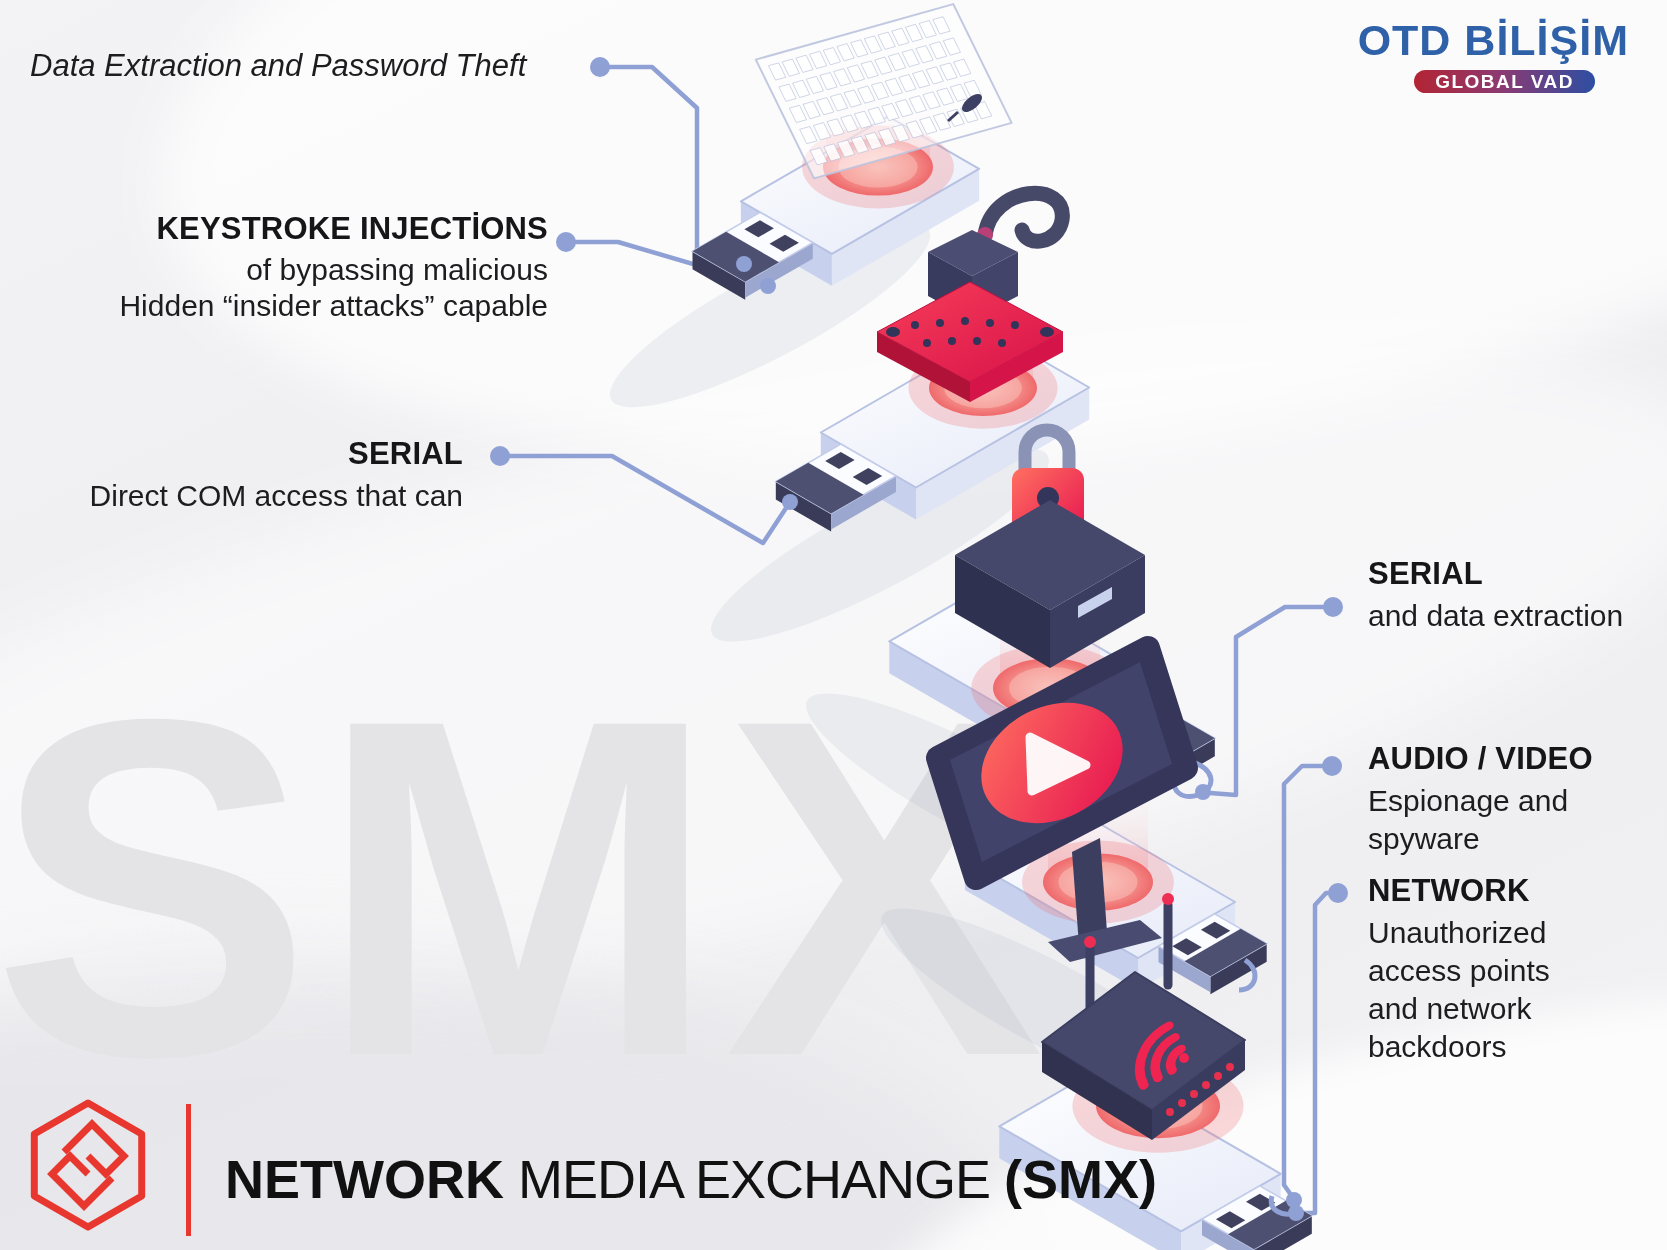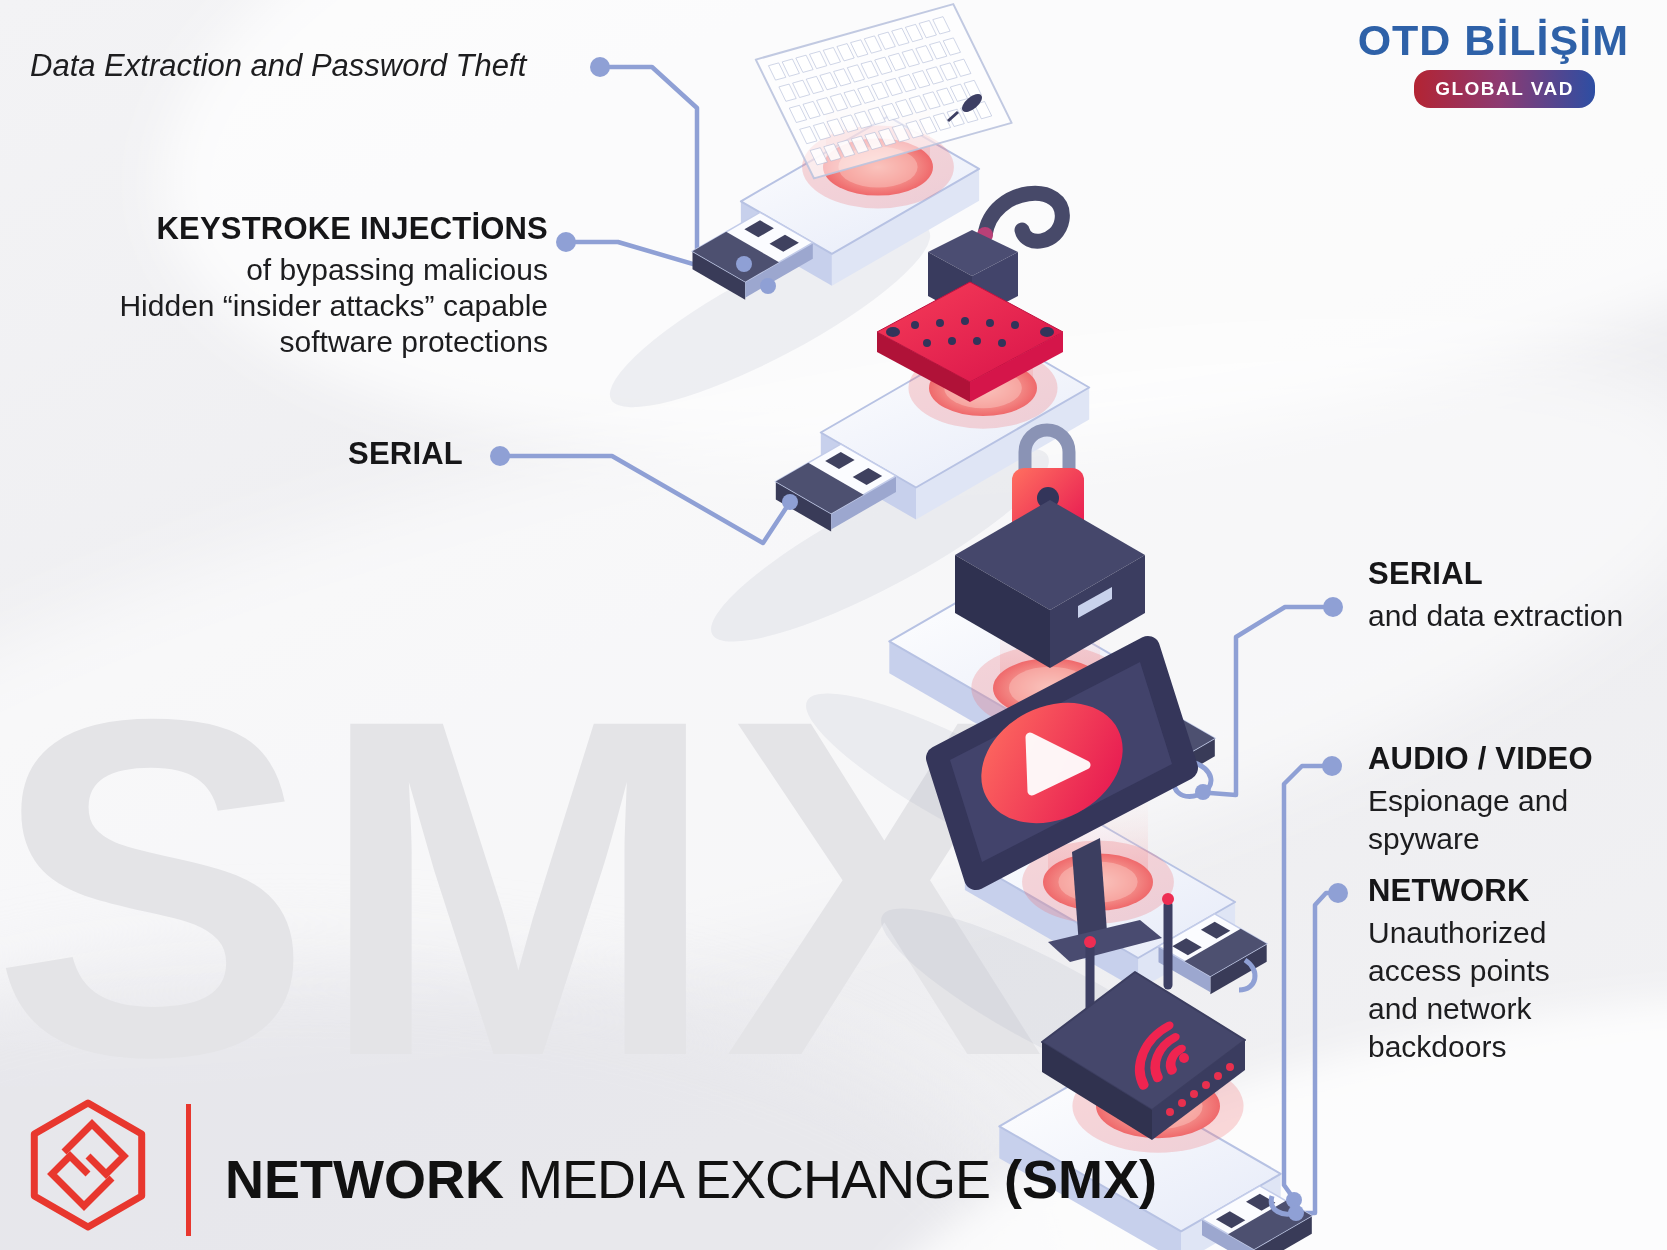--- a/index.html
+++ b/index.html
@@ -17,21 +17,21 @@
   .sw4{width:1300px;height:520px;left:-250px;top:960px;transform:rotate(5deg);
        background:rgba(226,226,231,0.55);filter:blur(40px);}
   
   .watermark{position:absolute;left:-8px;top:648px;font-size:480px;line-height:1;
     font-weight:800;letter-spacing:6px;color:#e4e4e7;z-index:1;user-select:none;}
   
   #scene{position:absolute;left:0;top:0;z-index:2;}
   
   .brand{position:absolute;right:38px;top:16px;z-index:4;display:flex;flex-direction:column;align-items:flex-end;}
   .brand-name{font-size:43px;font-weight:800;color:#2e61a8;letter-spacing:1px;}
-  .brand-badge{margin-top:5px;margin-right:34px;height:38px;border-radius:16px;
+  .brand-badge{margin-top:5px;margin-right:34px;height:23px;border-radius:16px;
     background:linear-gradient(90deg,#b32433 0%,#8c3a72 48%,#2d4ea3 100%);
     color:#fff;font-size:19px;font-weight:700;letter-spacing:1.5px;
     display:flex;align-items:center;padding:0 21px;}
   
   .callout{position:absolute;z-index:3;}
   .callout .c-title{font-size:31px;font-weight:800;letter-spacing:.2px;color:#161618;margin-bottom:5px;}
   .callout .c-line{font-size:30px;line-height:38px;color:#1d1d1f;}
   #c-data-extraction{left:30px;top:47px;font-style:italic;}
   #c-data-extraction .c-line{font-size:31px;}
   #c-keystroke{right:1119px;top:203px;text-align:right;margin-top:8px;}
@@ -335,25 +335,25 @@
   </div>
 
   <div class="callout" id="c-data-extraction">
     <div class="c-line">Data Extraction and Password Theft</div>
   </div>
 
   <div class="callout" id="c-keystroke">
     <div class="c-title">KEYSTROKE INJECTİONS</div>
     <div class="c-line">of bypassing malicious</div>
     <div class="c-line">Hidden “insider attacks” capable</div>
-    <div class="c-line">software protections</div>
   </div>
 
   <div class="callout" id="c-serial-left">
     <div class="c-title">SERIAL</div>
+    <div class="c-line">Direct COM access that can</div>
   </div>
 
   <div class="callout" id="c-serial-right">
     <div class="c-title">SERIAL</div>
     <div class="c-line">and data extraction</div>
   </div>
 
   <div class="callout" id="c-network">
     <div class="c-title">NETWORK</div>
     <div class="c-line">Unauthorized</div>

